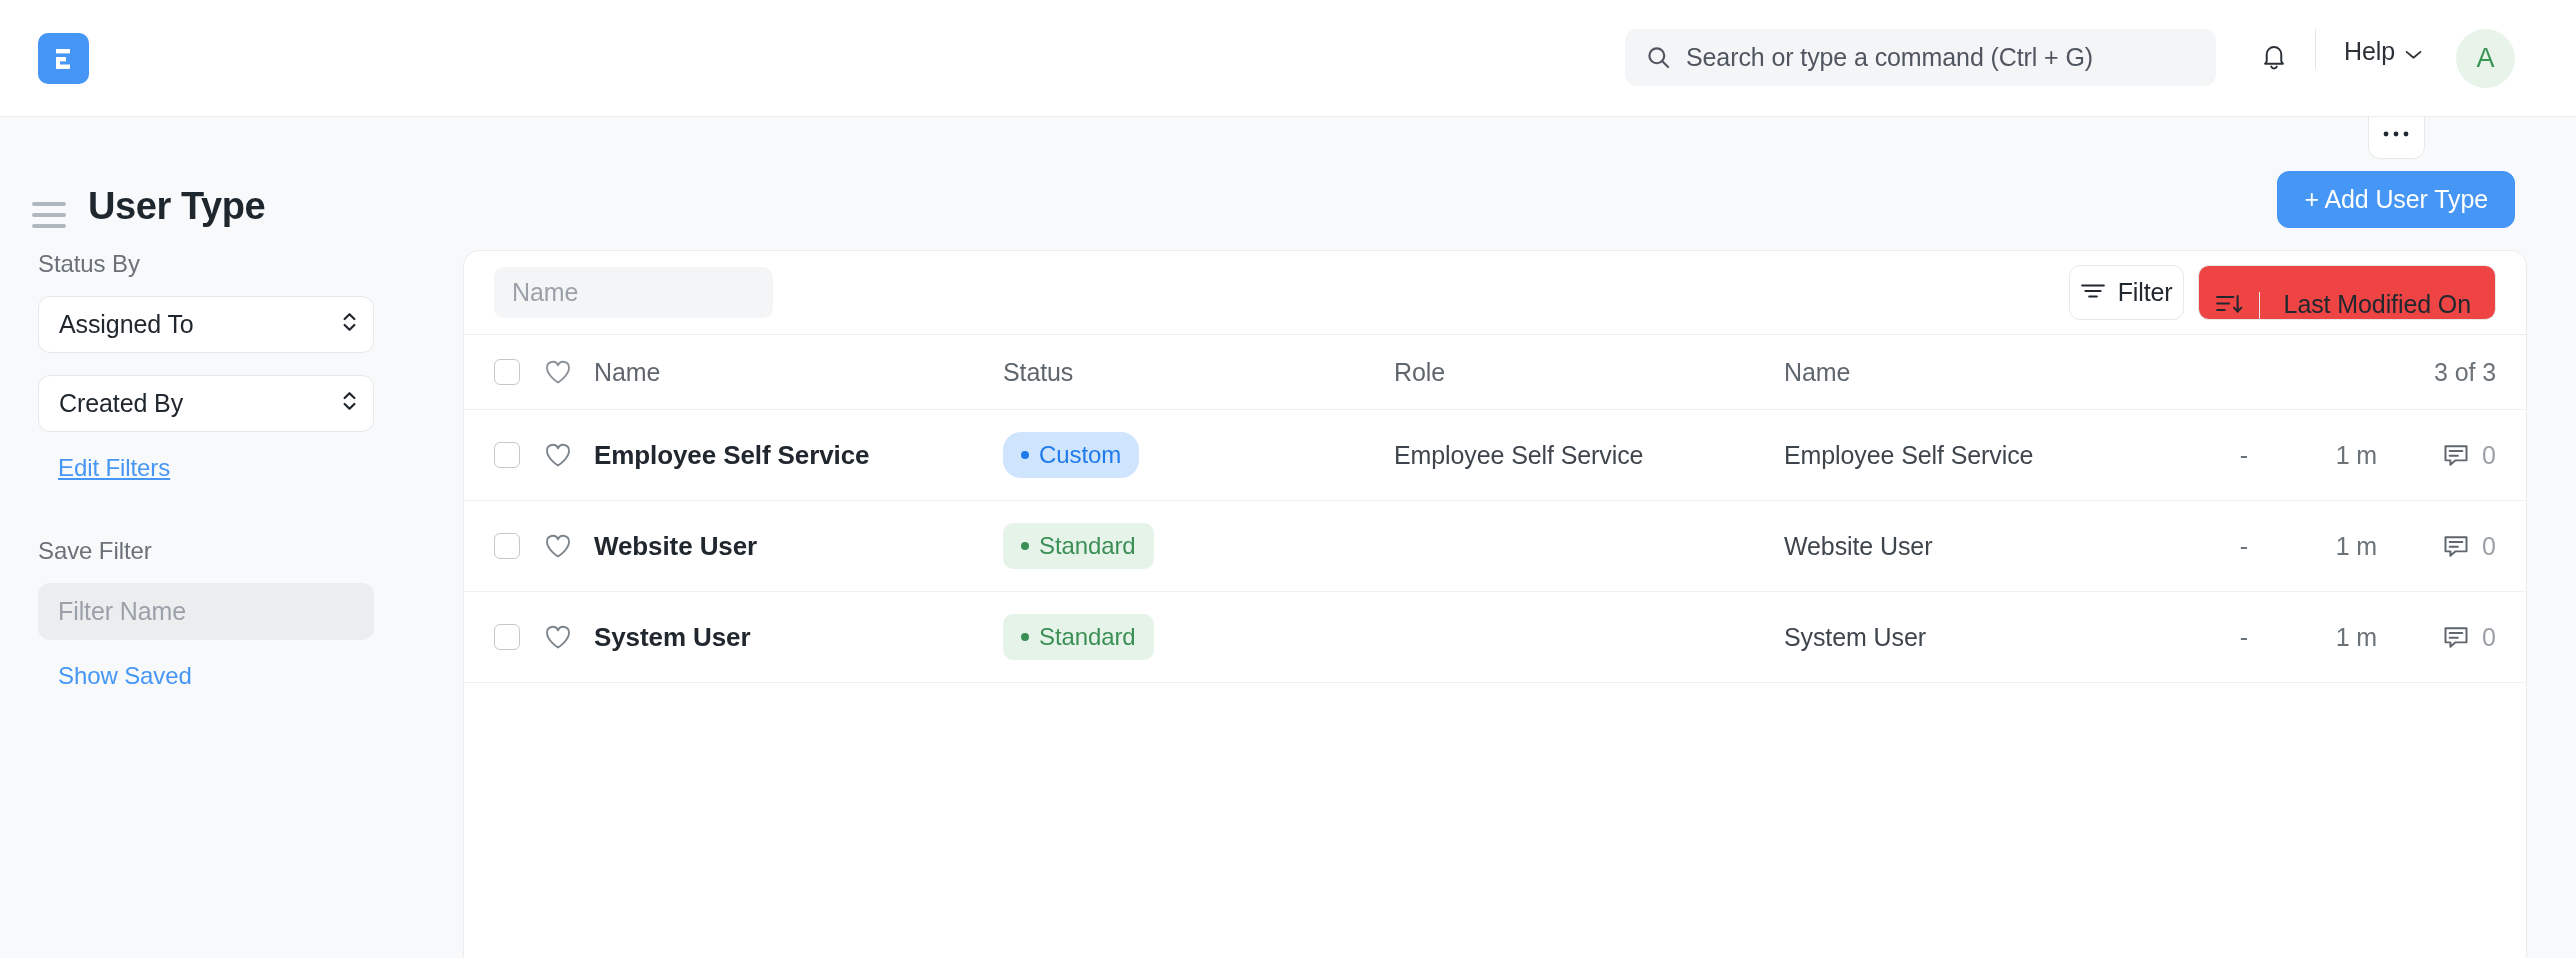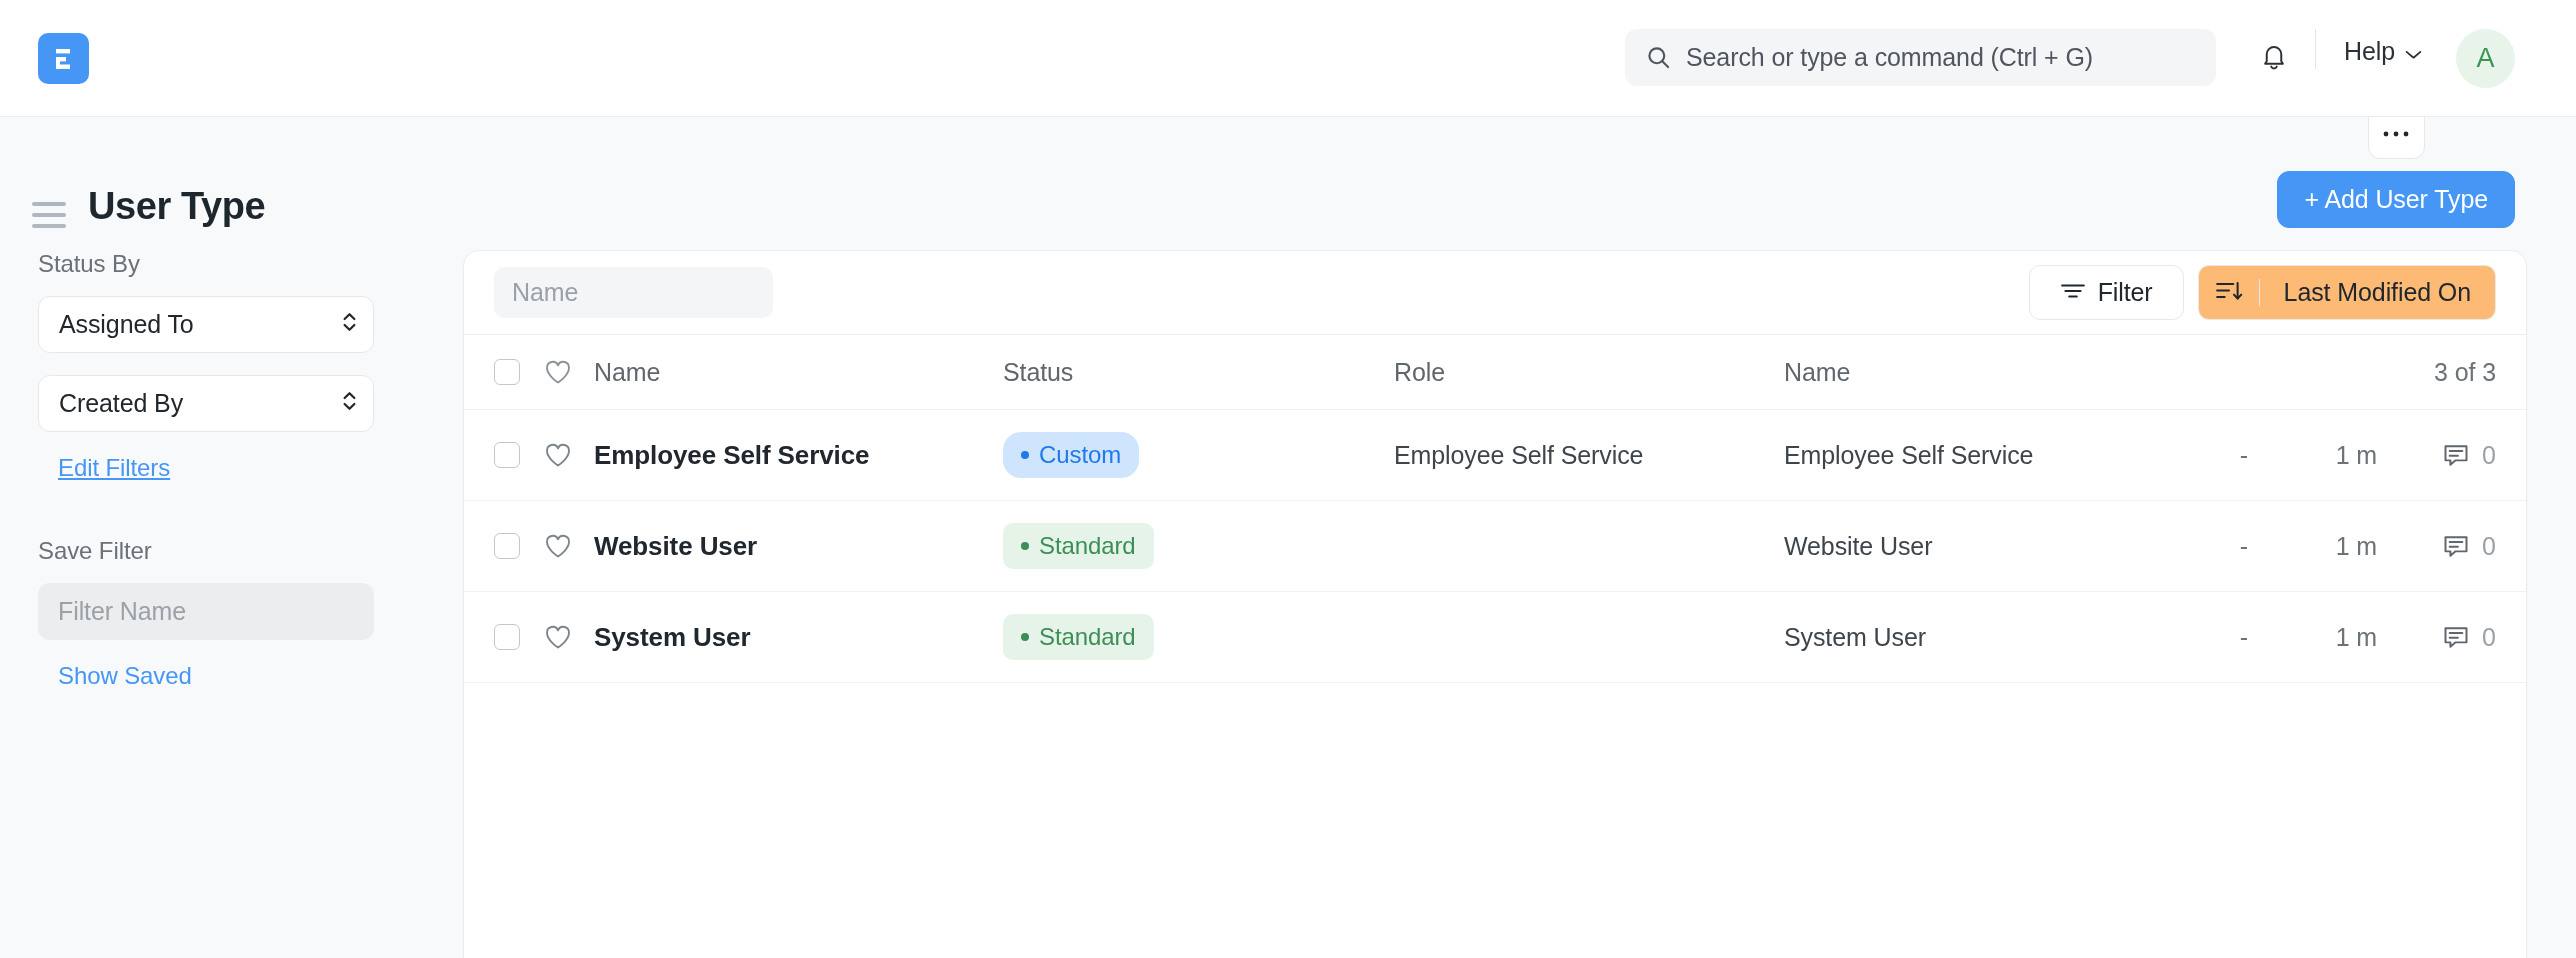--- a/index.html
+++ b/index.html
@@ -256,32 +256,32 @@
     font-family: "Liberation Sans", sans-serif;
     font-size: 25px;
     border-radius: 11px;
     border: 1px solid #e6e8ea;
     background: #ffffff;
     color: #21272e;
     height: 55px;
     display: inline-flex;
     align-items: center;
     gap: 12px;
-    padding: 0 30px;
+    padding: 0 10px;
     cursor: pointer;
     letter-spacing: -0.1px;
     white-space: nowrap;
   }
   .sort-group {
     display: flex;
-    align-items: center;
+    align-items: flex-end;
     border: 1px solid #e6e8ea;
     border-radius: 11px;
     height: 55px;
-    background: #fdba74;
+    background: #ef4444;
     overflow: hidden;
   }
   .sort-icon-btn {
     width: 61px;
     display: flex; align-items: center; justify-content: center;
     border: none; background: transparent; cursor: pointer;
     border-right: 1px solid #e6e8ea;
   }
   .sort-label-btn {
     display: flex; align-items: center;

